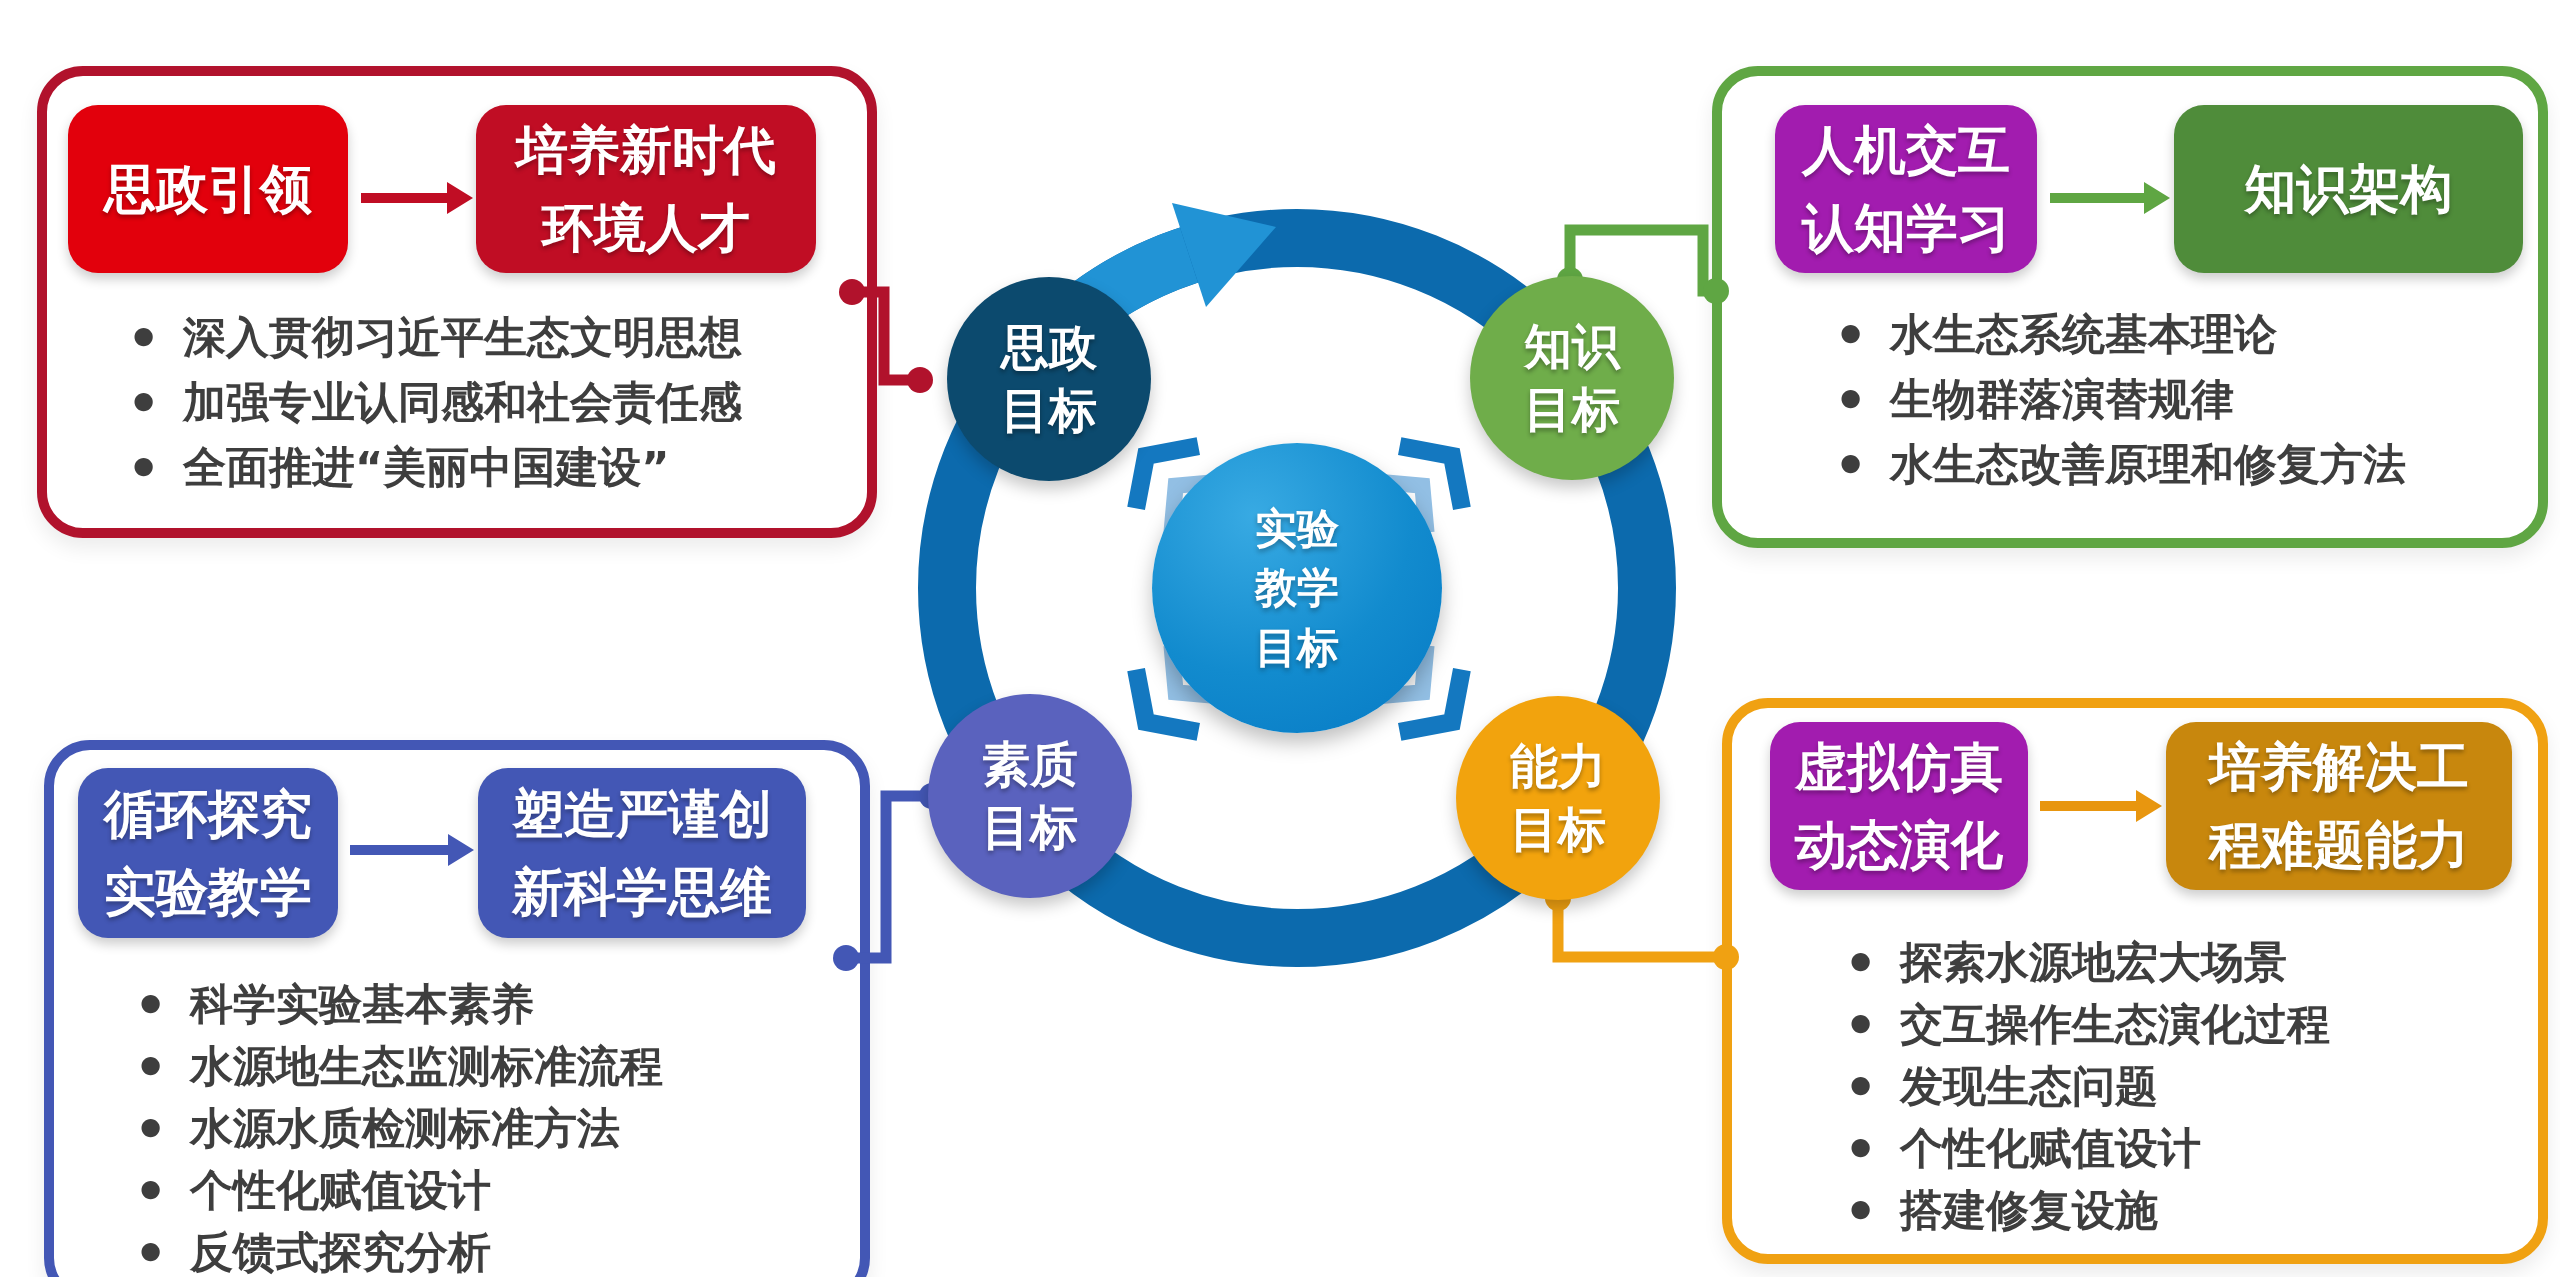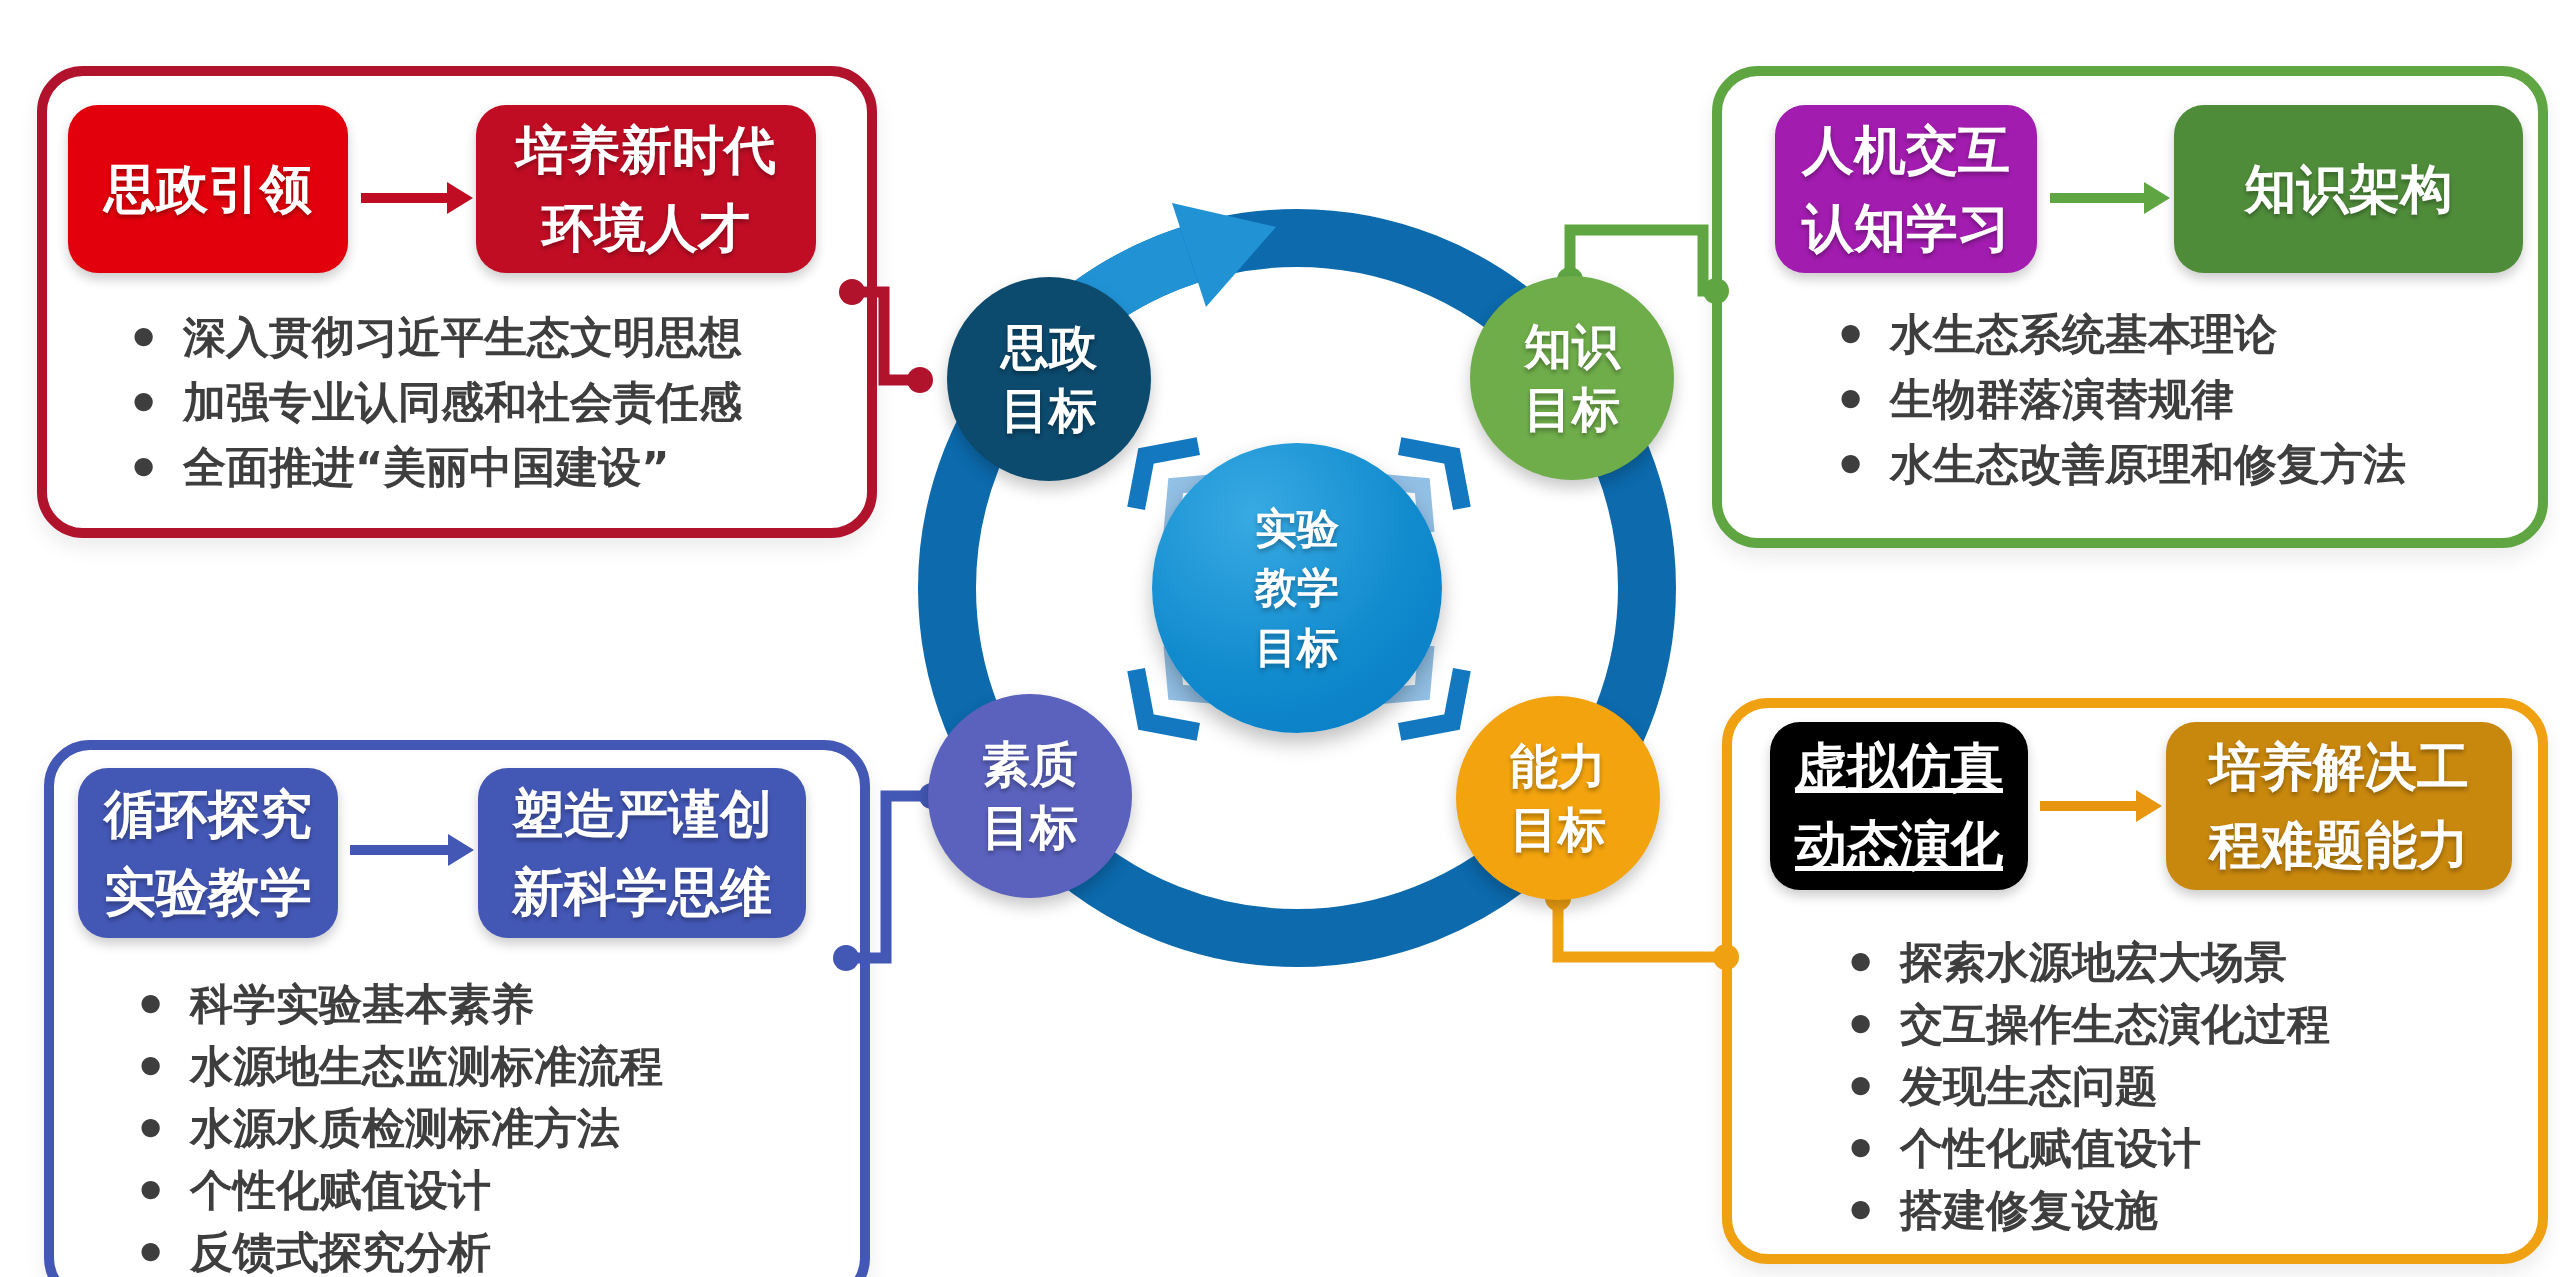--- a/index.html
+++ b/index.html
@@ -16,21 +16,21 @@
 
   .hbox{position:absolute;border-radius:30px;color:#fff;font-weight:bold;font-size:52px;line-height:1.5;
         display:flex;flex-direction:column;align-items:center;justify-content:center;text-align:center;
         text-shadow:0 3px 4px rgba(0,0,0,.30);box-shadow:0 6px 12px rgba(0,0,0,.20);}
   .tl .h1{left:21px;top:29px;width:280px;height:168px;background:#E2000C;}
   .tl .h2{left:429px;top:29px;width:340px;height:168px;background:#C00D24;}
   .tr .h1{left:53px;top:29px;width:262px;height:168px;background:#a21caf;text-align:right;}
   .tr .h2{left:452px;top:29px;width:349px;height:168px;background:#4F8C3A;}
   .bl .h1{left:24px;top:18px;width:260px;height:170px;background:#4357B5;}
   .bl .h2{left:424px;top:18px;width:328px;height:170px;background:#4357B5;}
-  .br .h1{left:38px;top:14px;width:258px;height:168px;background:#000000;text-decoration:underline;}
+  .br .h1{left:38px;top:14px;width:258px;height:168px;background:#a21caf;}
   .br .h2{left:434px;top:14px;width:346px;height:168px;background:#C8870D;}
 
   
   .harrow{position:absolute;height:32px;}
   .harrow .bar{position:absolute;left:0;top:11px;height:10px;right:24px;}
   .harrow .tri{position:absolute;right:0;top:0;width:0;height:0;
                border-top:16px solid transparent;border-bottom:16px solid transparent;
                border-left:26px solid #000;}
   .tl .harrow{left:314px;top:106px;width:112px;}
   .tr .harrow{left:328px;top:106px;width:120px;}

